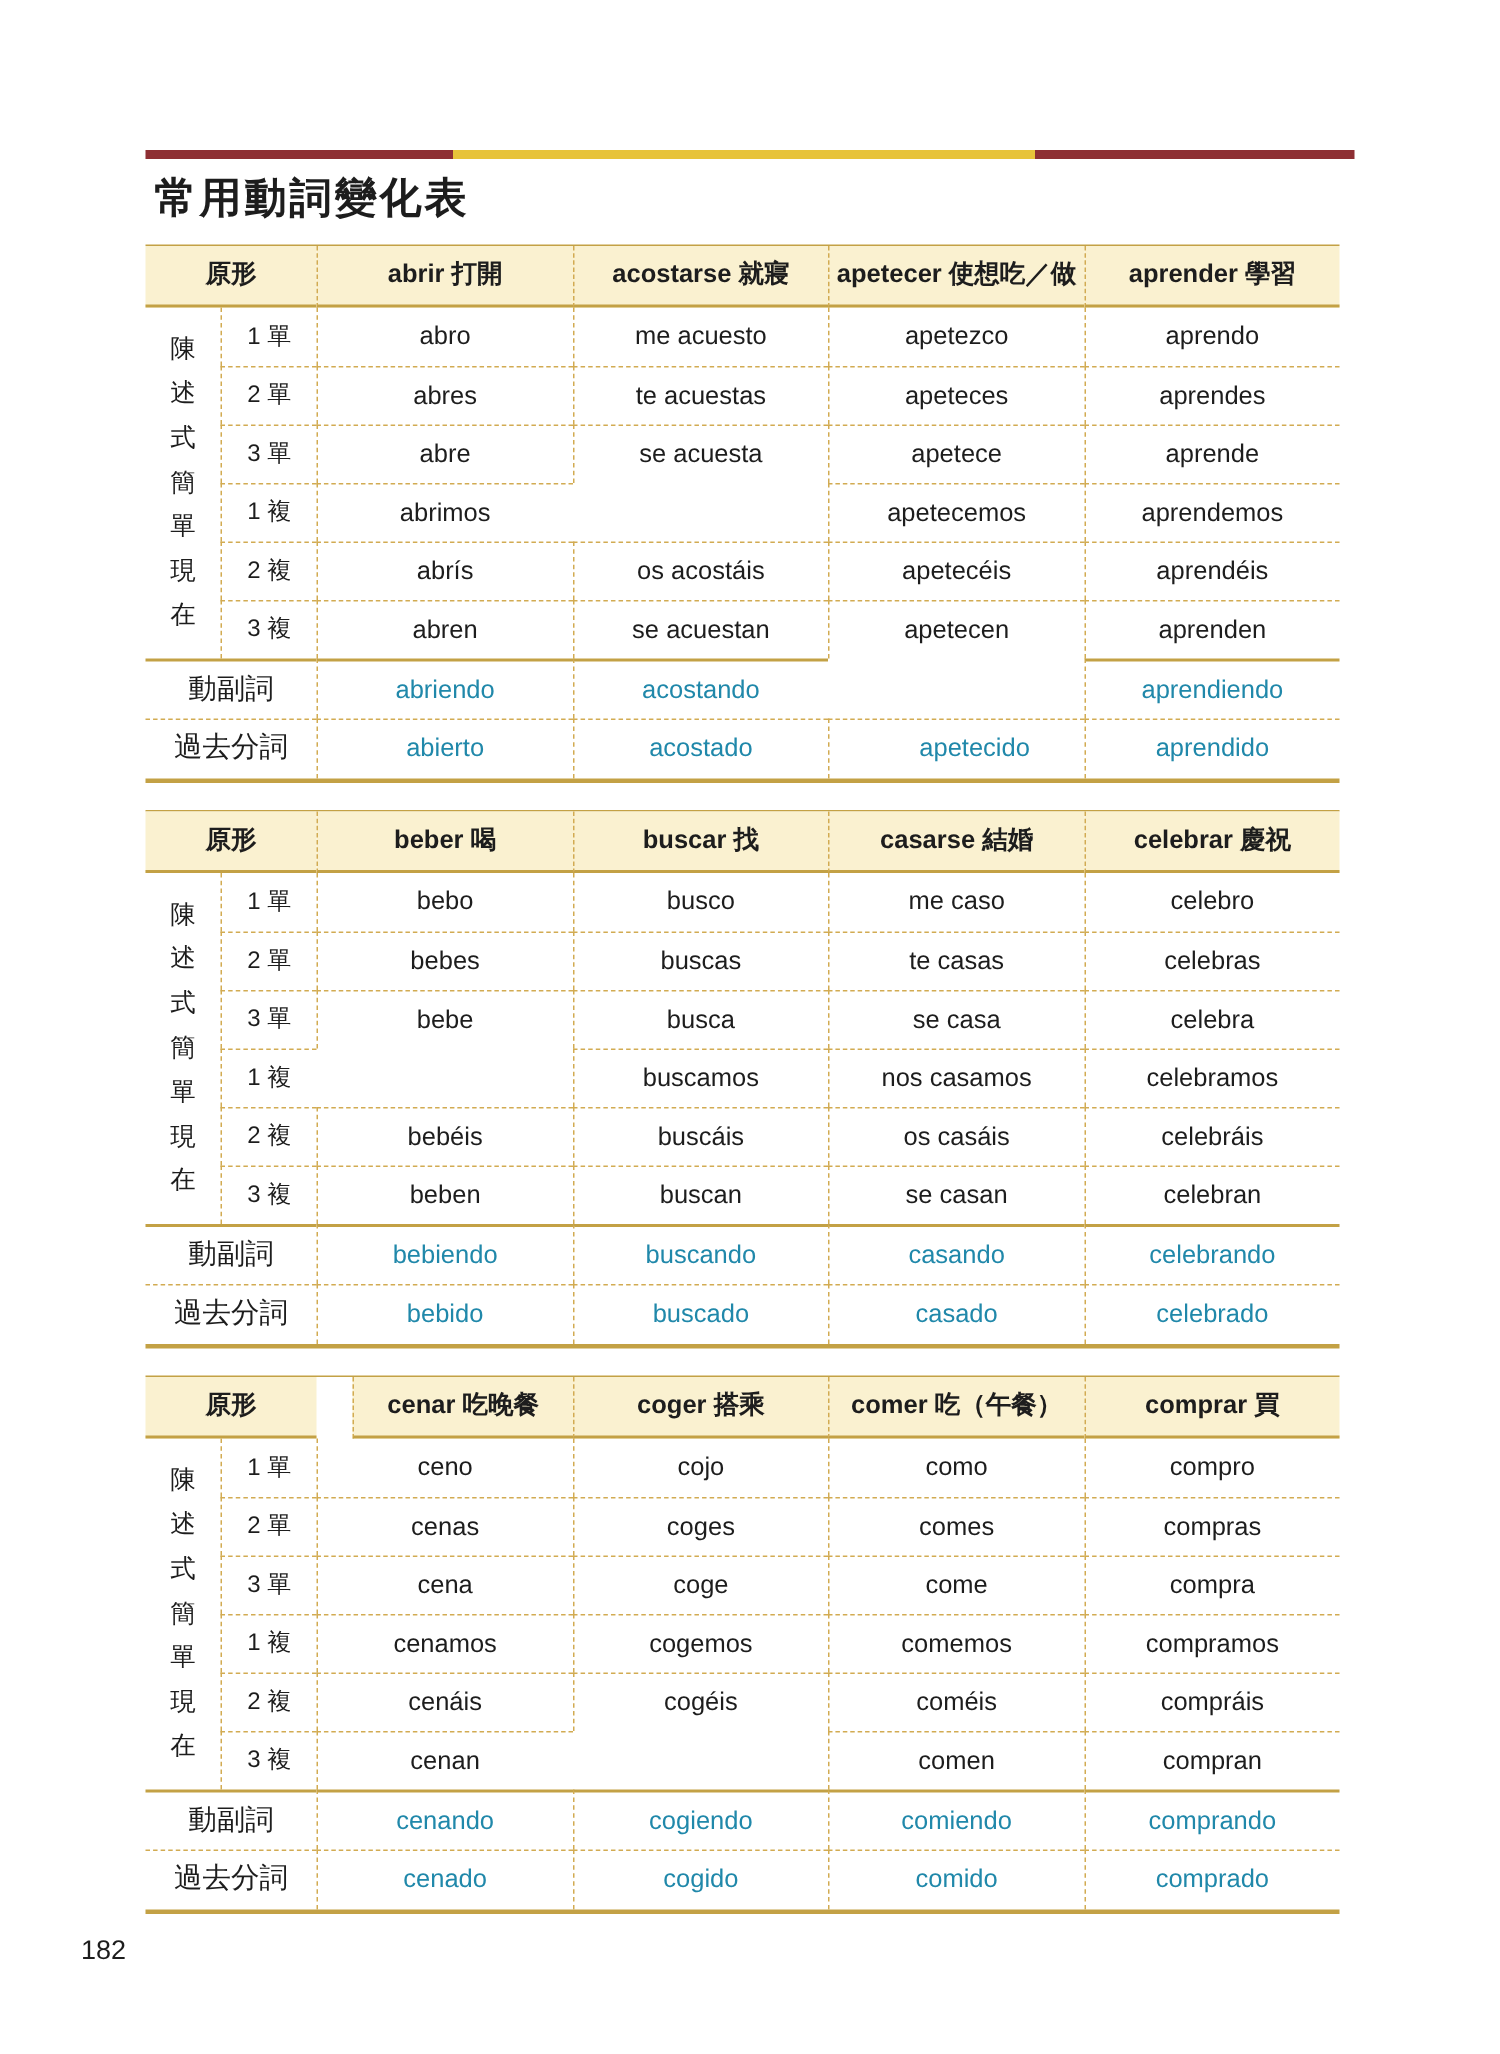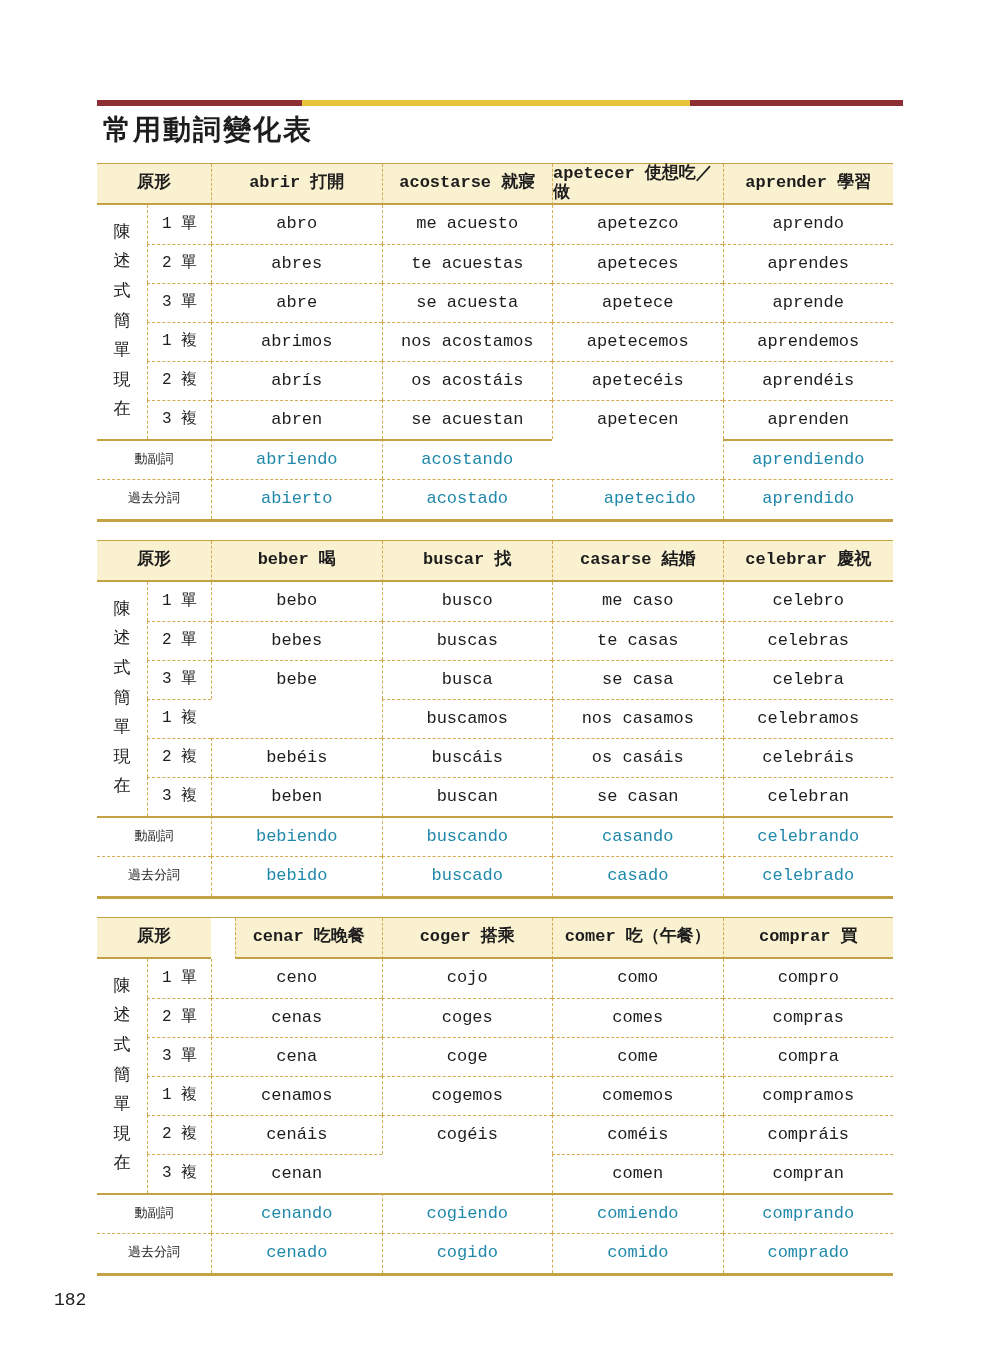--- a/index.html
+++ b/index.html
@@ -11,21 +11,21 @@
     --teal:#2088aa;
     --ink:#1d1d1d;
   }
   *{box-sizing:border-box;}
   html,body{margin:0;padding:0;background:#ffffff;}
   body{
     width:1000px;height:1369px;
     font-family:"Liberation Sans","DejaVu Sans",sans-serif;
     color:var(--ink);
   }
-  .page{position:relative;width:1000px;height:1336px;overflow:hidden;background:#fff;font-family:Liberation Mono, monospace;}
+  .page{position:relative;width:1000px;height:1336px;overflow:hidden;background:#fff;}
   .content{position:absolute;left:97px;top:100px;width:806px;}
   .topbar{display:flex;height:6px;width:806px;}
   .topbar .seg1{width:205px;background:var(--maroon);}
   .topbar .seg2{width:388px;background:var(--gold);}
   .topbar .seg3{flex:1;background:var(--maroon);}
   h1.title{
     margin:10px 0 0 6px;
     font-size:28px;line-height:32px;font-weight:bold;
     letter-spacing:2px;color:var(--ink);
   }
@@ -53,21 +53,21 @@
   .mood{
     grid-column:1;grid-row:2/8;
     flex-direction:column;justify-content:space-evenly;
     font-size:17px;padding:8px 0;
   }
   .person{font-size:16px;border-left:1px dashed var(--dash);}
   .form{border-left:1px dashed var(--dash);}
   .dtop{border-top:1px dashed var(--dash);}
   .stop{border-top:2px solid var(--line);}
   .teal{color:var(--teal);}
-  .rowlabel{font-size:13px;}
+  .rowlabel{font-size:19px;}
   .pagenum{position:absolute;left:54px;top:1290px;font-size:18px;color:var(--ink);}
 </style>
 </head>
 <body>
 
 <div class="page">
   <div class="content">
     <div class="topbar">
       <span class="seg1"></span>
       <span class="seg2"></span>
@@ -100,21 +100,20 @@
           <div class="cell form dtop" style="grid-area: 3 / 4;">te acuestas</div>
           <div class="cell form dtop" style="grid-area: 3 / 5;">apeteces</div>
           <div class="cell form dtop" style="grid-area: 3 / 6;">aprendes</div>
           <div class="cell person dtop" style="grid-area: 4 / 2;">3 單</div>
           <div class="cell form dtop" style="grid-area: 4 / 3;">abre</div>
           <div class="cell form dtop" style="grid-area: 4 / 4;">se acuesta</div>
           <div class="cell form dtop" style="grid-area: 4 / 5;">apetece</div>
           <div class="cell form dtop" style="grid-area: 4 / 6;">aprende</div>
           <div class="cell person dtop" style="grid-area: 5 / 2;">1 複</div>
           <div class="cell form dtop" style="grid-area: 5 / 3;">abrimos</div>
-          <div class="cell form dtop" style="grid-area: 5 / 4;">nos acostamos</div>
           <div class="cell form dtop" style="grid-area: 5 / 5;">apetecemos</div>
           <div class="cell form dtop" style="grid-area: 5 / 6;">aprendemos</div>
           <div class="cell person dtop" style="grid-area: 6 / 2;">2 複</div>
           <div class="cell form dtop" style="grid-area: 6 / 3;">abrís</div>
           <div class="cell form dtop" style="grid-area: 6 / 4;">os acostáis</div>
           <div class="cell form dtop" style="grid-area: 6 / 5;">apetecéis</div>
           <div class="cell form dtop" style="grid-area: 6 / 6;">aprendéis</div>
           <div class="cell person dtop" style="grid-area: 7 / 2;">3 複</div>
           <div class="cell form dtop" style="grid-area: 7 / 3;">abren</div>
           <div class="cell form dtop" style="grid-area: 7 / 4;">se acuestan</div>

